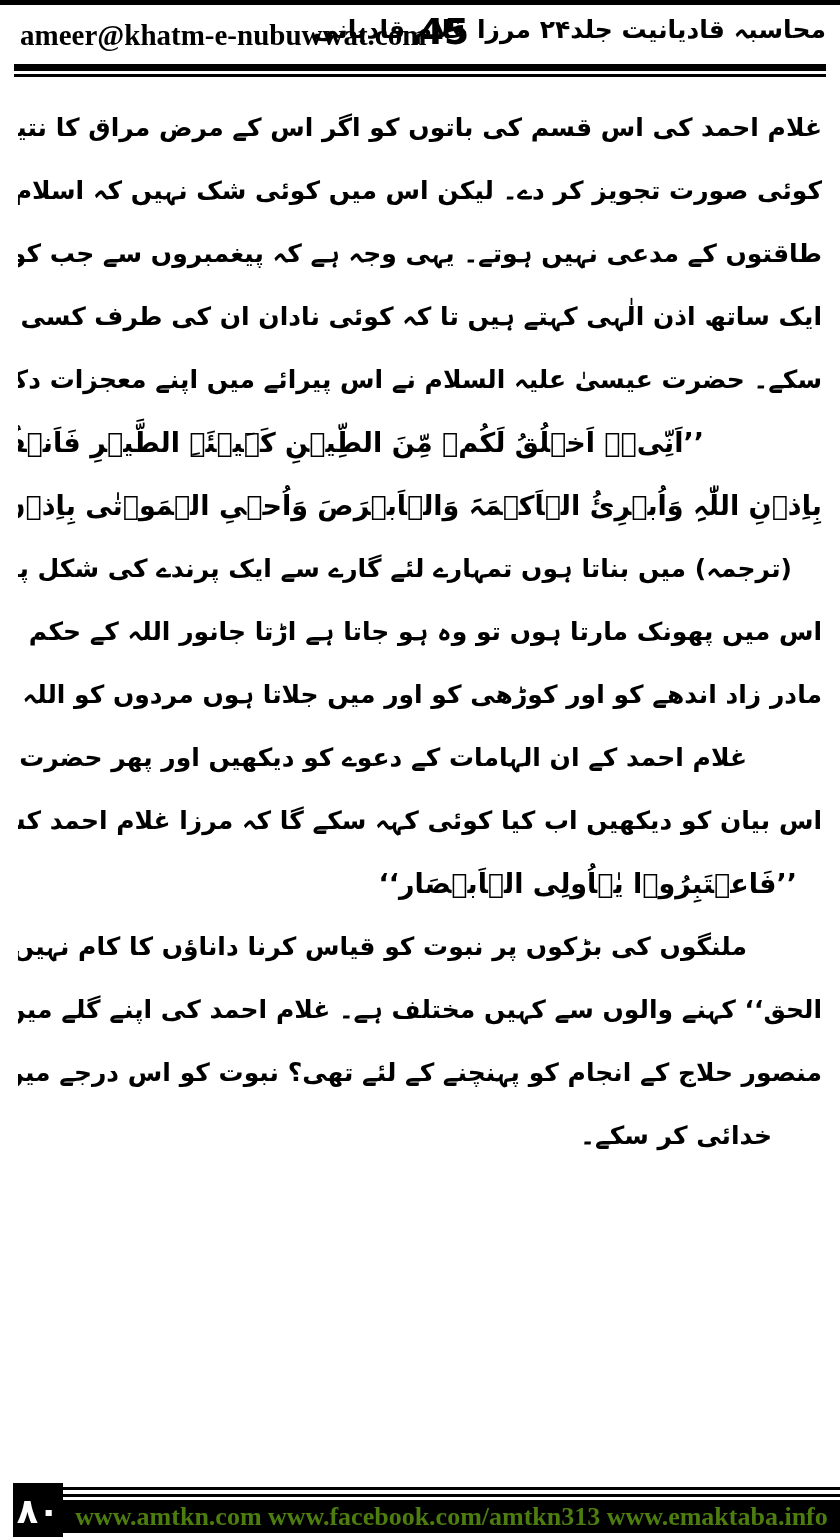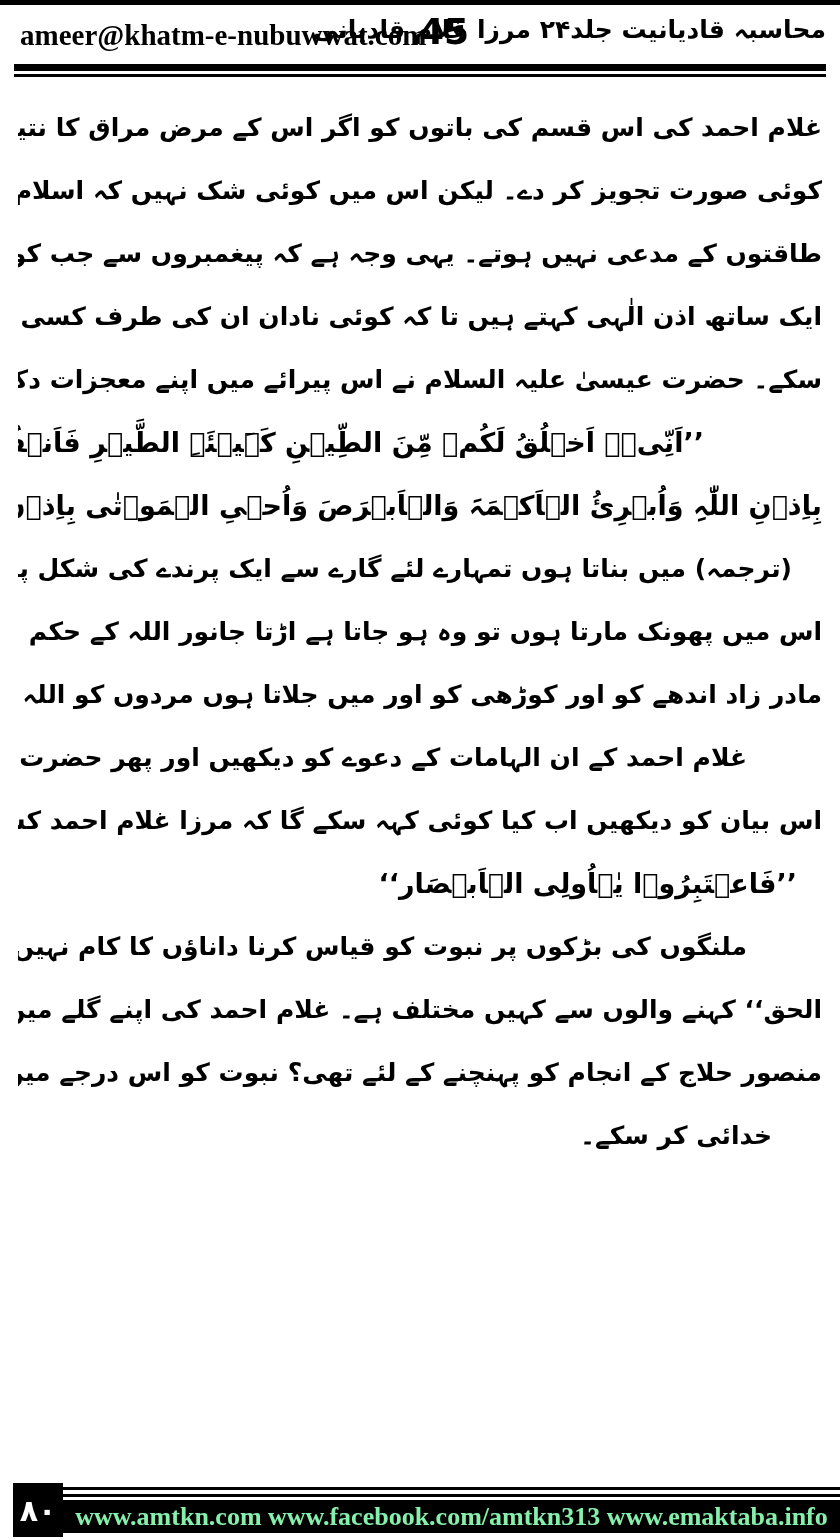--- a/index.html
+++ b/index.html
@@ -38,29 +38,29 @@
   .arabic{font-size:27px;}
   .alignright{text-align:right;text-align-last:right;}
   .ind120{padding-right:118px;}
   .ind75{padding-right:75px;}
   .ind30{padding-right:30px;}
   .ind25{padding-right:25px;}
   .ind50{padding-right:50px;}
   
   .footer-box{
     position:absolute;left:13px;top:1483px;width:50px;height:54px;background:#000;
-    color:#fff;font-size:30px;font-weight:bold;text-align:center;line-height:56px;
+    color:#fff;font-size:35px;font-weight:bold;text-align:center;line-height:56px;
   }
   .footer-rules{
     position:absolute;left:63px;top:1487px;width:777px;height:10px;
     box-sizing:border-box;border-top:3px solid #000;border-bottom:3px solid #000;
   }
   .footer-bar{
     position:absolute;left:63px;top:1500px;width:777px;height:33px;background:#000;
-    color:#86efac;text-align:center;font-family:"Liberation Serif",serif;
+    color:#4d7c0f;text-align:center;font-family:"Liberation Serif",serif;
     font-weight:bold;font-size:26px;line-height:34px;white-space:nowrap;overflow:hidden;
   }
 </style>
 </head>
 <body>
 
 <div class="topbar"></div>
 
 <div class="header">
   <span class="email">ameer@khatm-e-nubuwwat.com</span>

